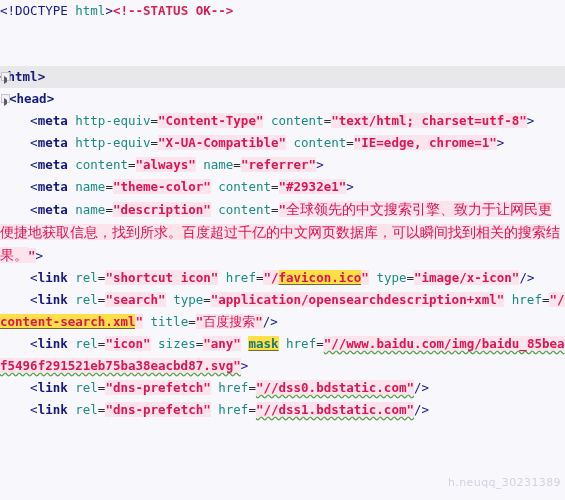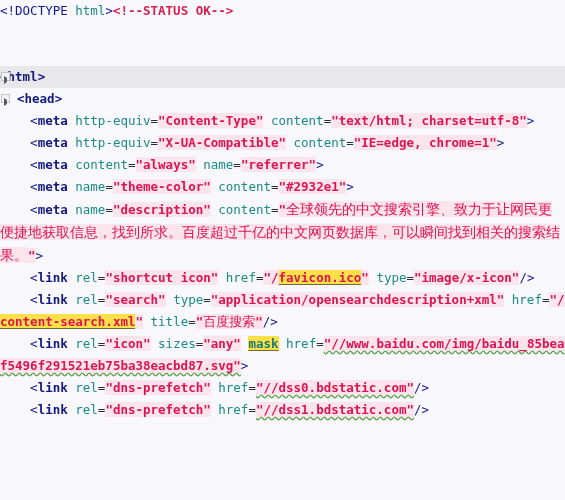--- a/index.html
+++ b/index.html
@@ -109,21 +109,21 @@
 
 <div id="view">
 
   <div class="line blank"><span class="punc">&lt;!DOCTYPE</span><span class="plain"> </span><span class="attr">html</span><span class="punc">&gt;</span><span class="comment">&lt;!--STATUS OK--&gt;</span></div>
 
   <div class="line blank">&nbsp;</div>
   <div class="line blank">&nbsp;</div>
 
   <div class="line gray"><span class="fold"></span><span style="" class="tag">&lt;html&gt;</span></div>
 
-  <div class="line blank"><span class="fold"></span><span style="padding-left:17px" class="tag">&lt;head&gt;</span></div>
+  <div class="line blank"><span class="fold"></span><span style="padding-left:9px" class="tag">&lt;head&gt;</span></div>
 
   <div class="line blank"><span class="plain">    </span><span class="punc">&lt;</span><span class="tag">meta</span> <span class="attr">http-equiv</span><span class="eq">=</span><span class="val">"Content-Type"</span><span class="plain"> </span><span class="attr">content</span><span class="eq">=</span><span class="val">"text/html; charset=utf-8"</span><span class="punc">&gt;</span></div>
 
   <div class="line blank"><span class="plain">    </span><span class="punc">&lt;</span><span class="tag">meta</span> <span class="attr">http-equiv</span><span class="eq">=</span><span class="val">"X-UA-Compatible"</span><span class="plain"> </span><span class="attr">content</span><span class="eq">=</span><span class="val">"IE=edge, chrome=1"</span><span class="punc">&gt;</span></div>
 
   <div class="line blank"><span class="plain">    </span><span class="punc">&lt;</span><span class="tag">meta</span> <span class="attr">content</span><span class="eq">=</span><span class="val">"always"</span><span class="plain"> </span><span class="attr">name</span><span class="eq">=</span><span class="val">"referrer"</span><span class="punc">&gt;</span></div>
 
   <div class="line blank"><span class="plain">    </span><span class="punc">&lt;</span><span class="tag">meta</span> <span class="attr">name</span><span class="eq">=</span><span class="val">"theme-color"</span><span class="plain"> </span><span class="attr">content</span><span class="eq">=</span><span class="val">"#2932e1"</span><span class="punc">&gt;</span></div>
 
   <div class="line blank"><span class="plain">    </span><span class="punc">&lt;</span><span class="tag">meta</span> <span class="attr">name</span><span class="eq">=</span><span class="val">"description"</span><span class="plain"> </span><span class="attr">content</span><span class="eq">=</span><span class="val">"</span><span class="cn">全球领先的中文搜索引擎、致力于让网民更便捷地获取信息，找到所求。百度超过千亿的中文网页数据库，可以瞬间找到相关的搜索结果。</span><span class="val">"</span><span class="punc">&gt;</span></div>
@@ -131,13 +131,14 @@
   <div class="line blank"><span class="plain">    </span><span class="punc">&lt;</span><span class="tag">link</span> <span class="attr">rel</span><span class="eq">=</span><span class="val">"shortcut icon"</span><span class="plain"> </span><span class="attr">href</span><span class="eq">=</span><span class="val">"/</span><span class="val hl">favicon.ico</span><span class="val">"</span><span class="plain"> </span><span class="attr">type</span><span class="eq">=</span><span class="val">"image/x-icon"</span><span class="punc">/&gt;</span></div>
 
   <div class="line blank"><span class="plain">    </span><span class="punc">&lt;</span><span class="tag">link</span> <span class="attr">rel</span><span class="eq">=</span><span class="val">"search"</span><span class="plain"> </span><span class="attr">type</span><span class="eq">=</span><span class="val">"application/opensearchdescription+xml"</span><span class="plain"> </span><span class="attr">href</span><span class="eq">=</span><span class="val">"/</span><span class="val hl">content-search.xml</span><span class="val">"</span><span class="plain"> </span><span class="attr">title</span><span class="eq">=</span><span class="val">"</span><span class="cn" style="font-size:13px">百度搜索</span><span class="val">"</span><span class="punc">/&gt;</span></div>
 
   <div class="line blank"><span class="plain">    </span><span class="punc">&lt;</span><span class="tag">link</span> <span class="attr">rel</span><span class="eq">=</span><span class="val">"icon"</span><span class="plain"> </span><span class="attr">sizes</span><span class="eq">=</span><span class="val">"any"</span><span class="plain"> </span><span class="hl kw">mask</span><span class="plain"> </span><span class="attr">href</span><span class="eq">=</span><span class="val sq">"//www.baidu.com/img/baidu_85beaf5496f291521eb75ba38eacbd87.svg"</span><span class="punc">&gt;</span></div>
 
   <div class="line blank"><span class="plain">    </span><span class="punc">&lt;</span><span class="tag">link</span> <span class="attr">rel</span><span class="eq">=</span><span class="val">"dns-prefetch"</span><span class="plain"> </span><span class="attr">href</span><span class="eq">=</span><span class="val sq">"//dss0.bdstatic.com"</span><span class="punc">/&gt;</span></div>
 
   <div class="line blank"><span class="plain">    </span><span class="punc">&lt;</span><span class="tag">link</span> <span class="attr">rel</span><span class="eq">=</span><span class="val">"dns-prefetch"</span><span class="plain"> </span><span class="attr">href</span><span class="eq">=</span><span class="val sq">"//dss1.bdstatic.com"</span><span class="punc">/&gt;</span></div>
 
+  <div id="watermark">h.neuqq_30231389</div>
 </div>
 
 </body></html>

